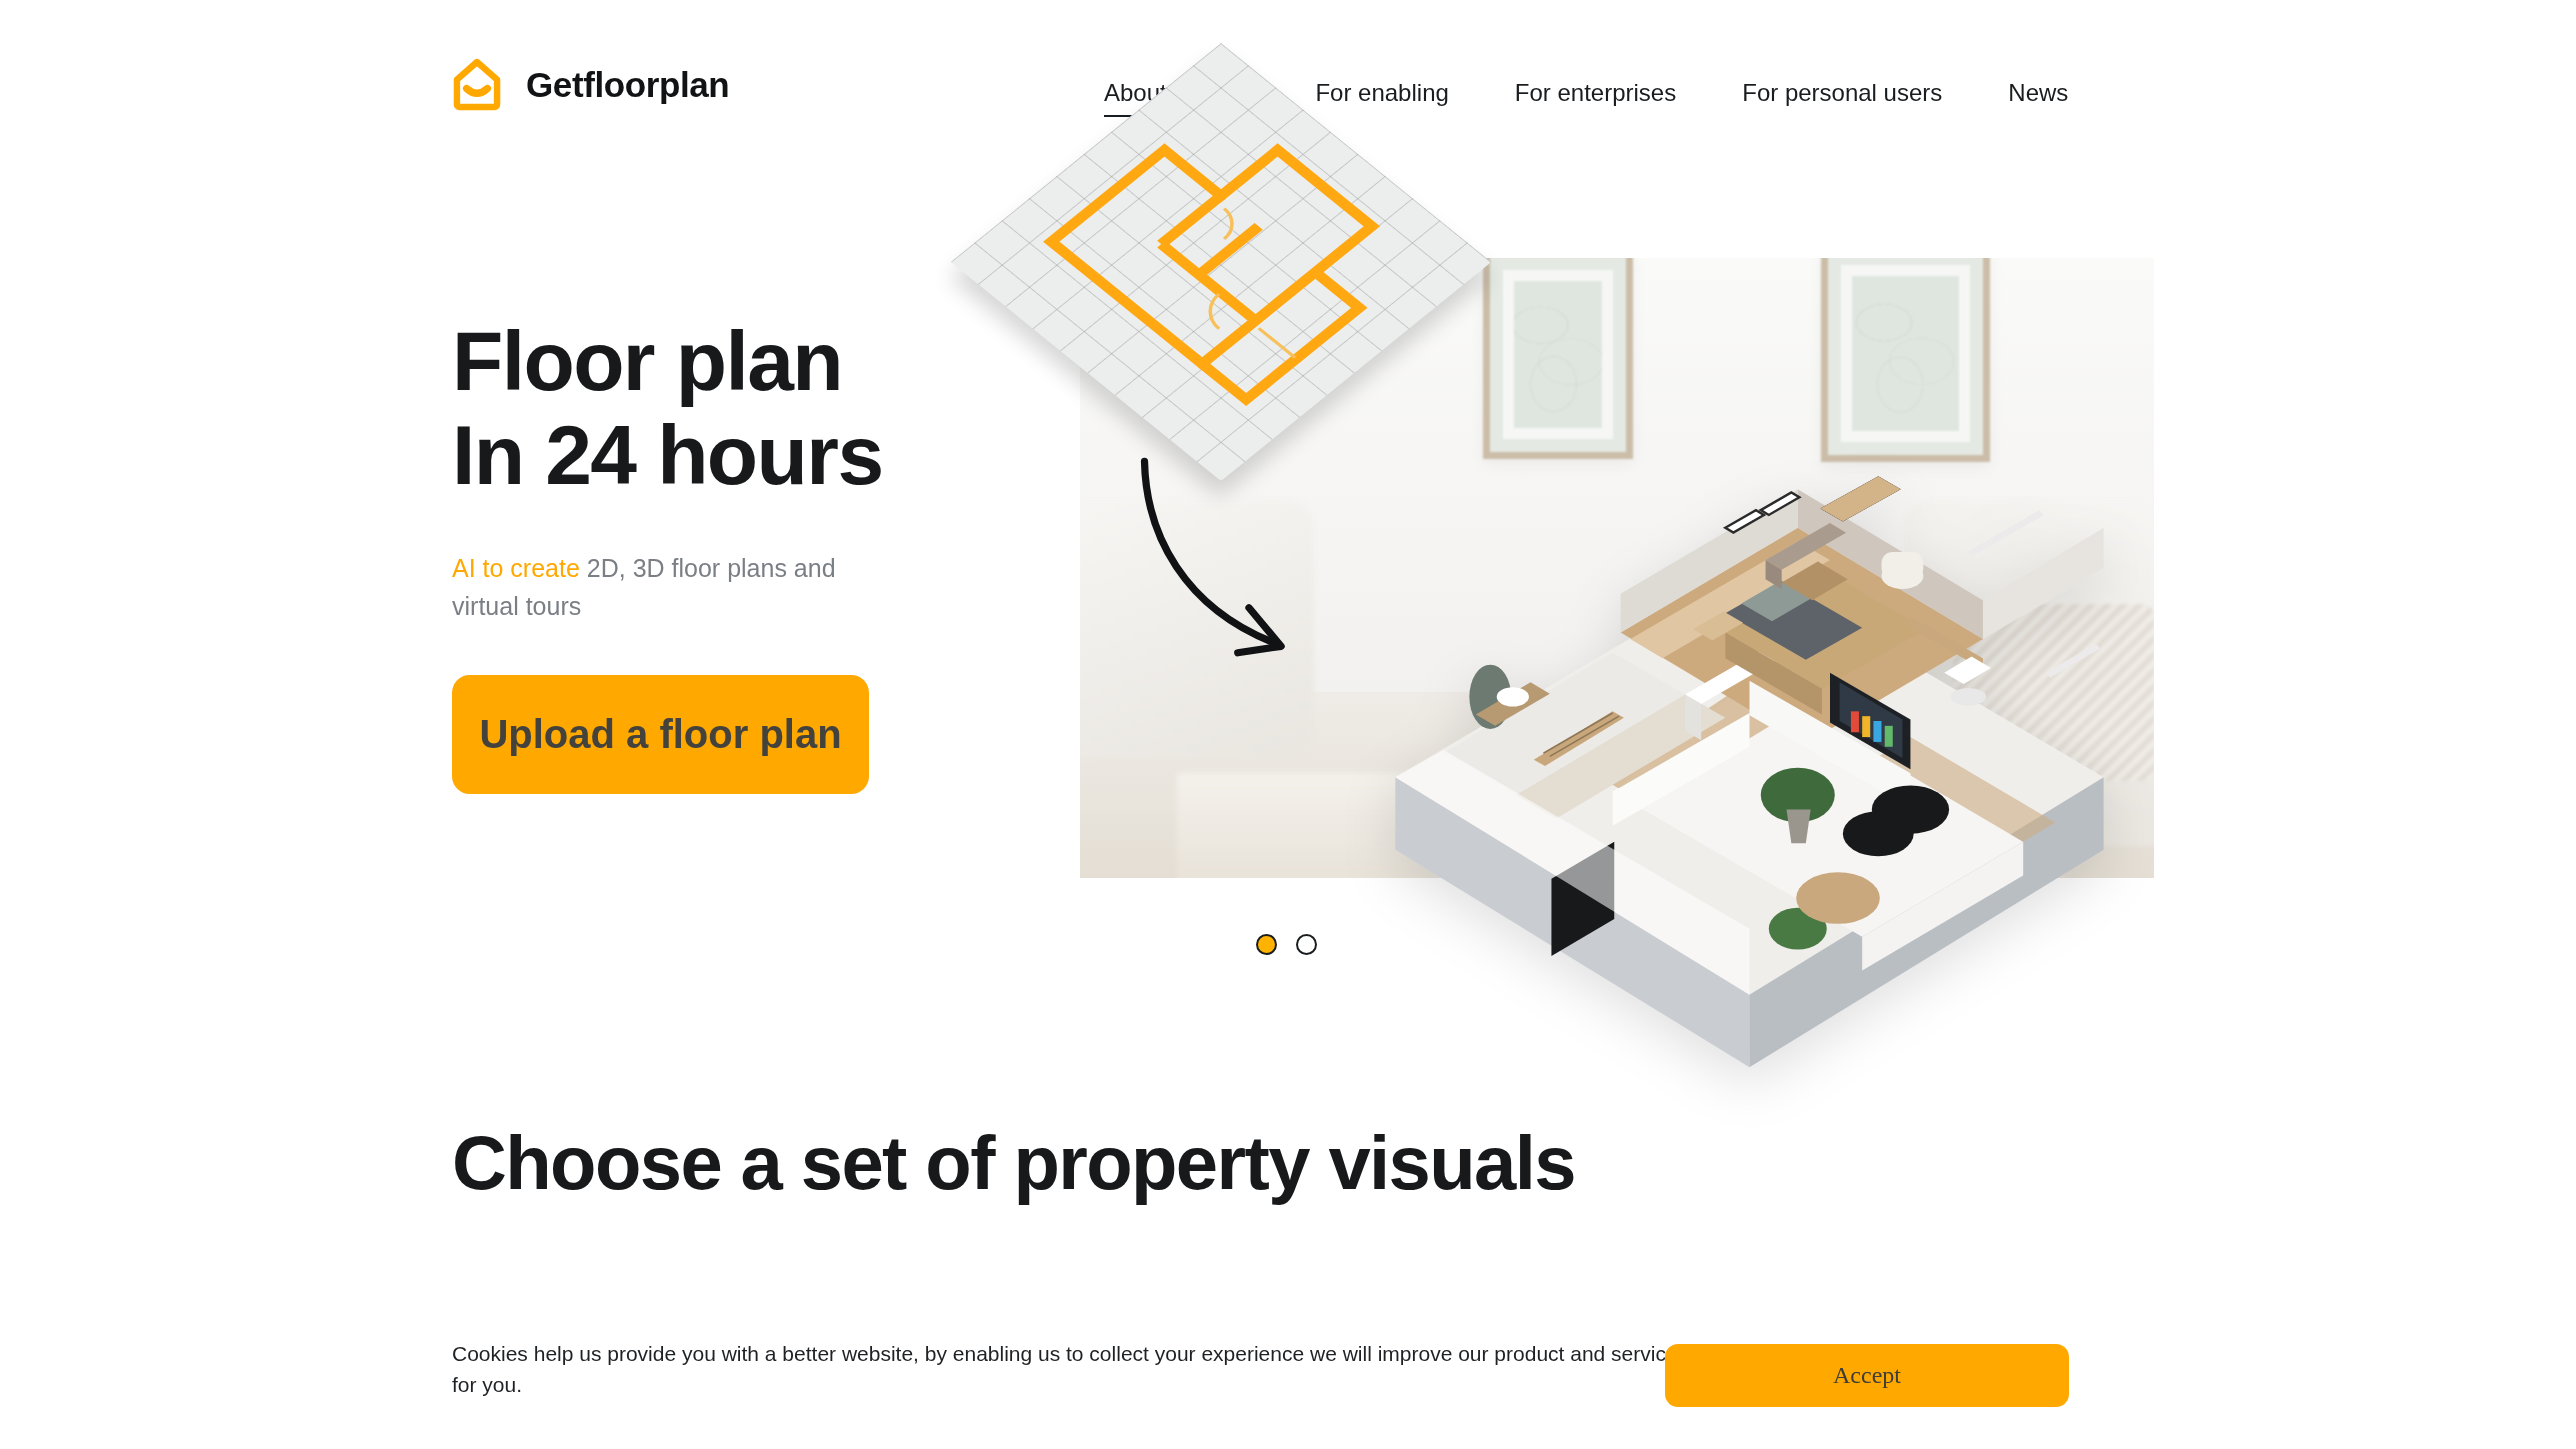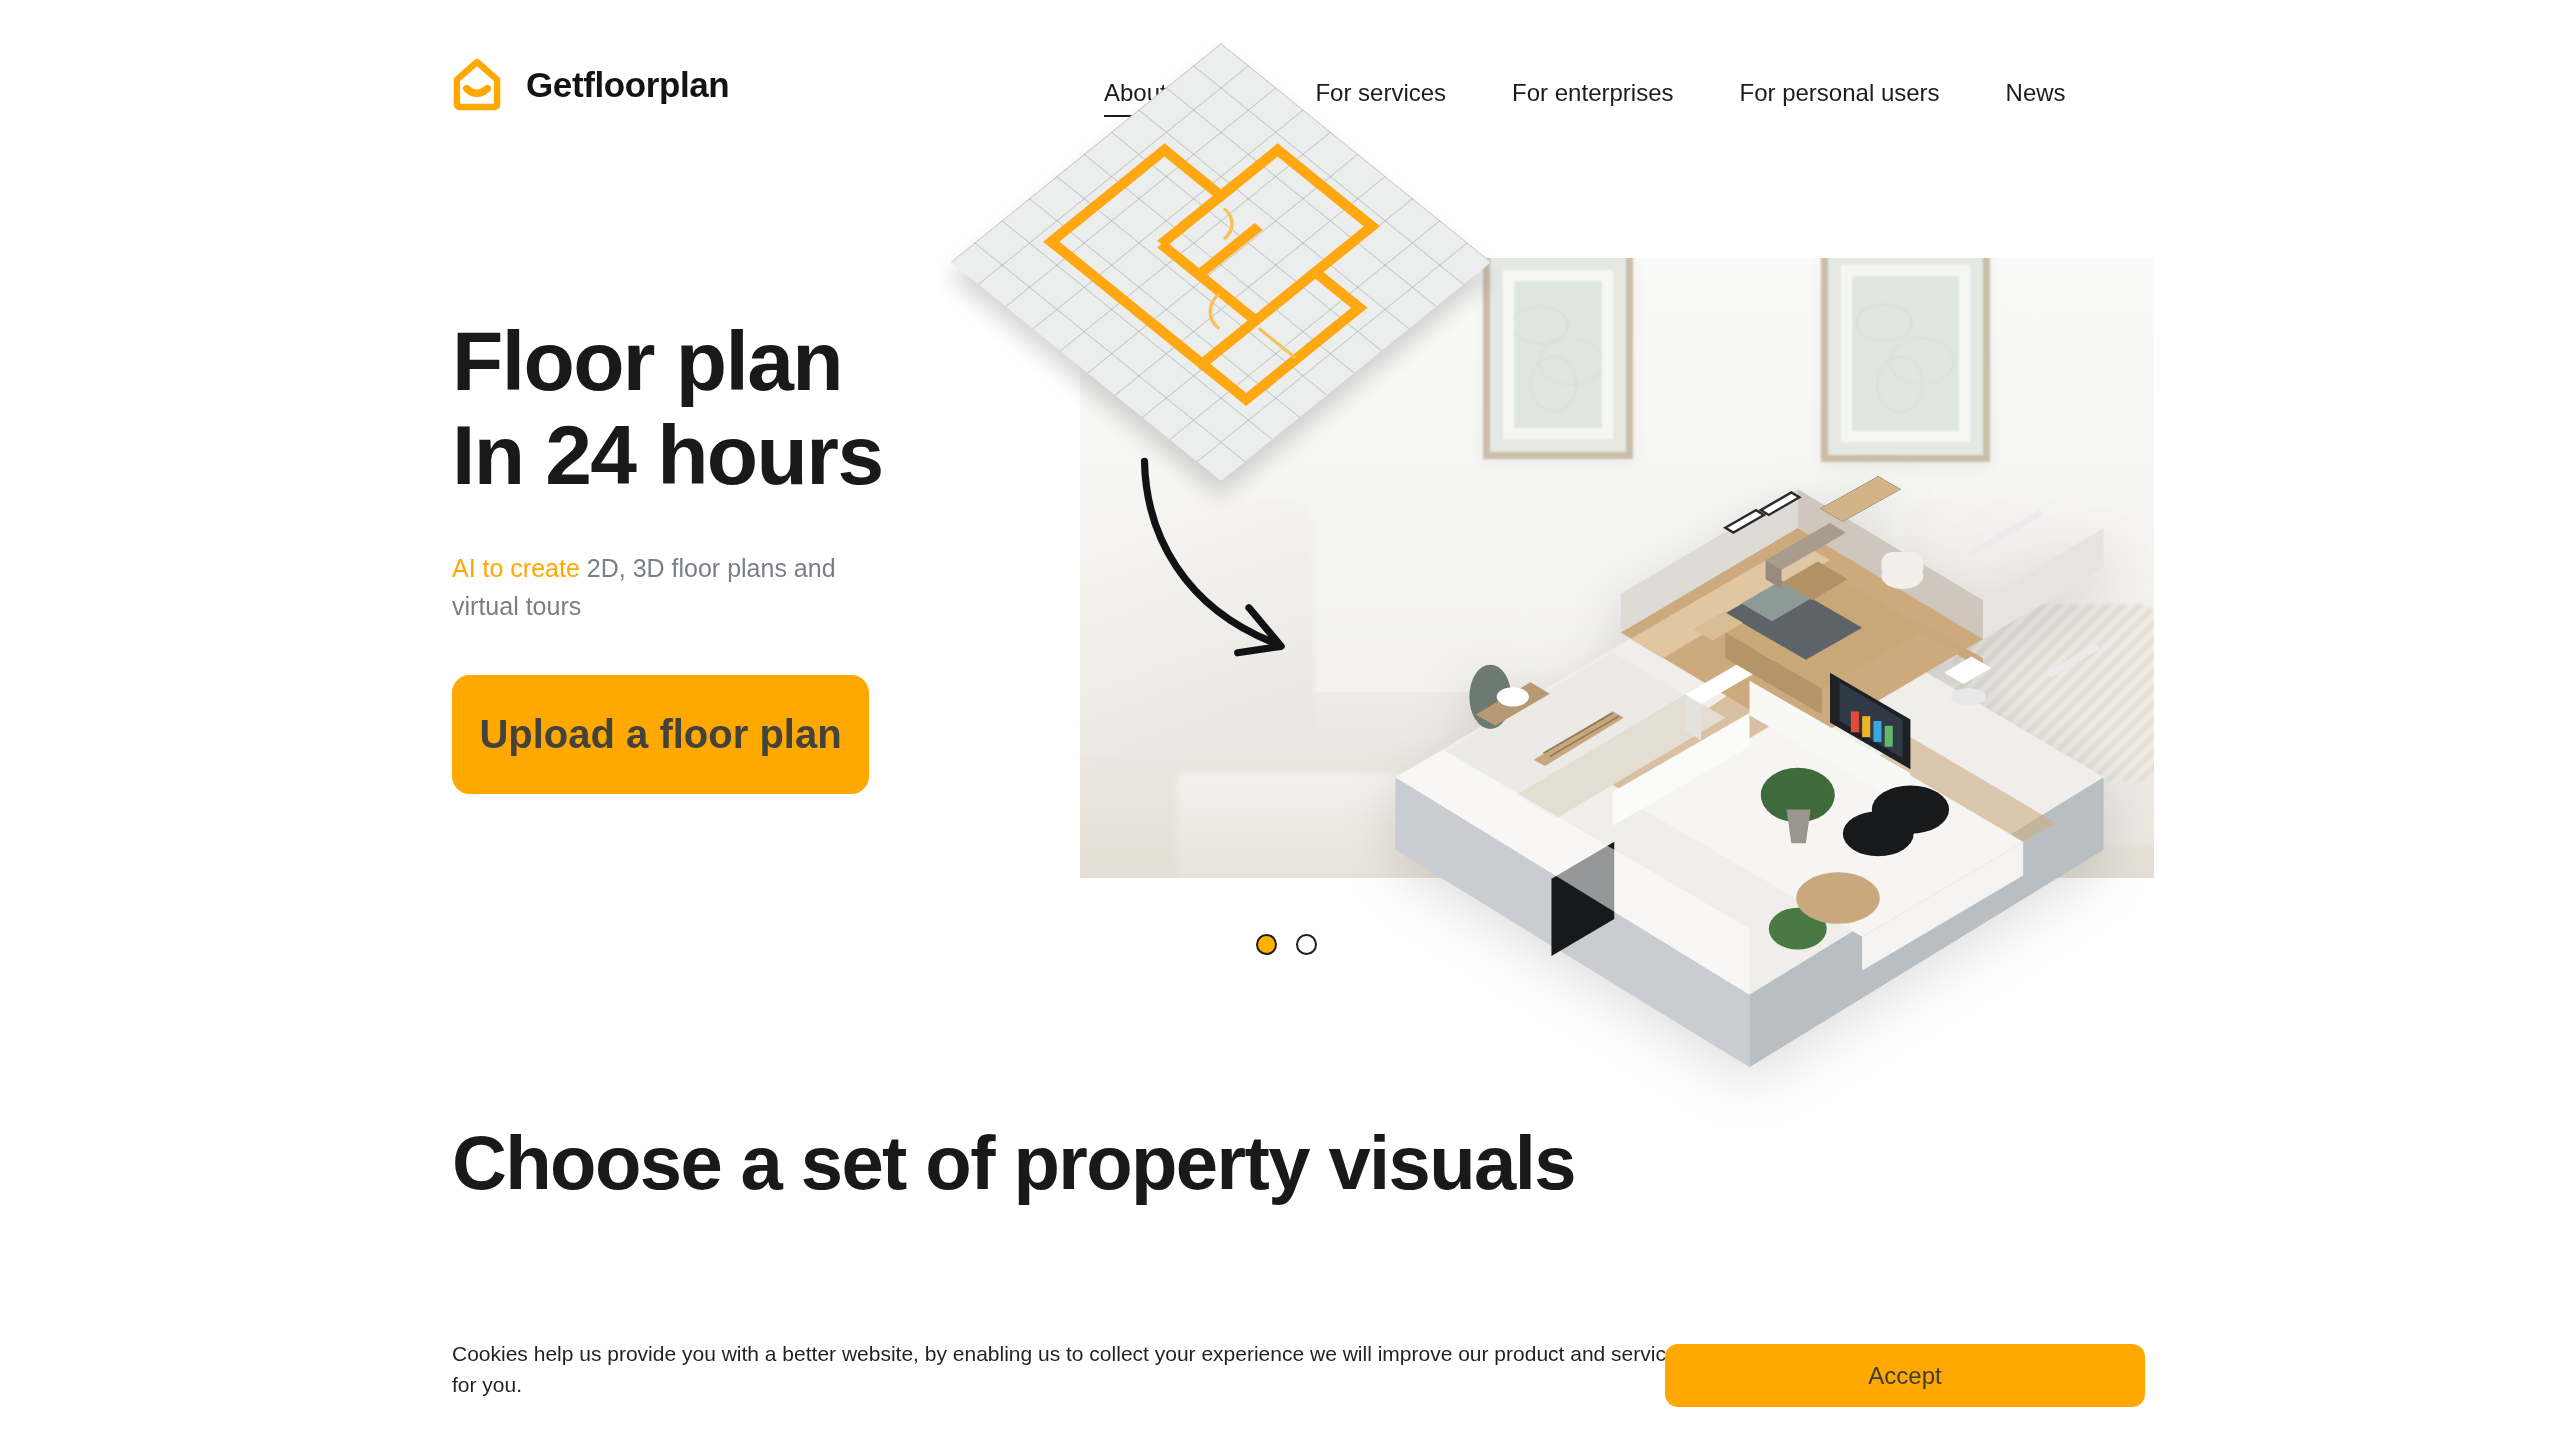--- a/index.html
+++ b/index.html
@@ -161,23 +161,23 @@
   .cookie {
     position:absolute; left:0; top:1320px; width:2576px; height:129px;
     background:#fff;
   }
   .cookie-text {
     position:absolute; left:452px; top:17.7px; width:1256px;
     font-size:21px; line-height:1.5; color:#1f2225;
   }
   .cookie-accept {
     position:absolute; left:1665px; top:1344px;
-    width:480px; height:63px;
+    width:404px; height:63px;
     background:#FFA800; border:none; border-radius:13px;
-    font-family:Liberation Sans, sans-serif;
+    font-family:Liberation Serif, serif;
     font-size:24px; color:#3d3c38; cursor:pointer;
     display:flex; align-items:center; justify-content:center;
   }
 </style>
 </head>
 <body>
 
 <div class="page">
 
   <header class="header">
@@ -186,21 +186,21 @@
         <svg class="logo-mark" viewBox="0 0 62 66">
           <path d="M31 5 L56 27 L56 58 A3 3 0 0 1 53 61 L9 61 A3 3 0 0 1 6 58 L6 27 Z" fill="none" stroke="#FFA800" stroke-width="8" stroke-linejoin="round"></path>
           <path d="M18 38 Q31 50 44 38" fill="none" stroke="#FFA800" stroke-width="9" stroke-linecap="round"></path>
         </svg>
       </span>
       <span class="logo-text">Getfloorplan</span>
     </div>
 
     <nav class="nav">
       <span class="nav-item active">About service</span>
-      <span class="nav-item">For services</span>
+      <span class="nav-item">For enabling</span>
       <span class="nav-item">For enterprises</span>
       <span class="nav-item">For personal users</span>
       <span class="nav-item">News</span>
     </nav>
   </header>
 
   <section class="hero">
 
     <div class="hero-left">
       <h1 class="hero-title">

